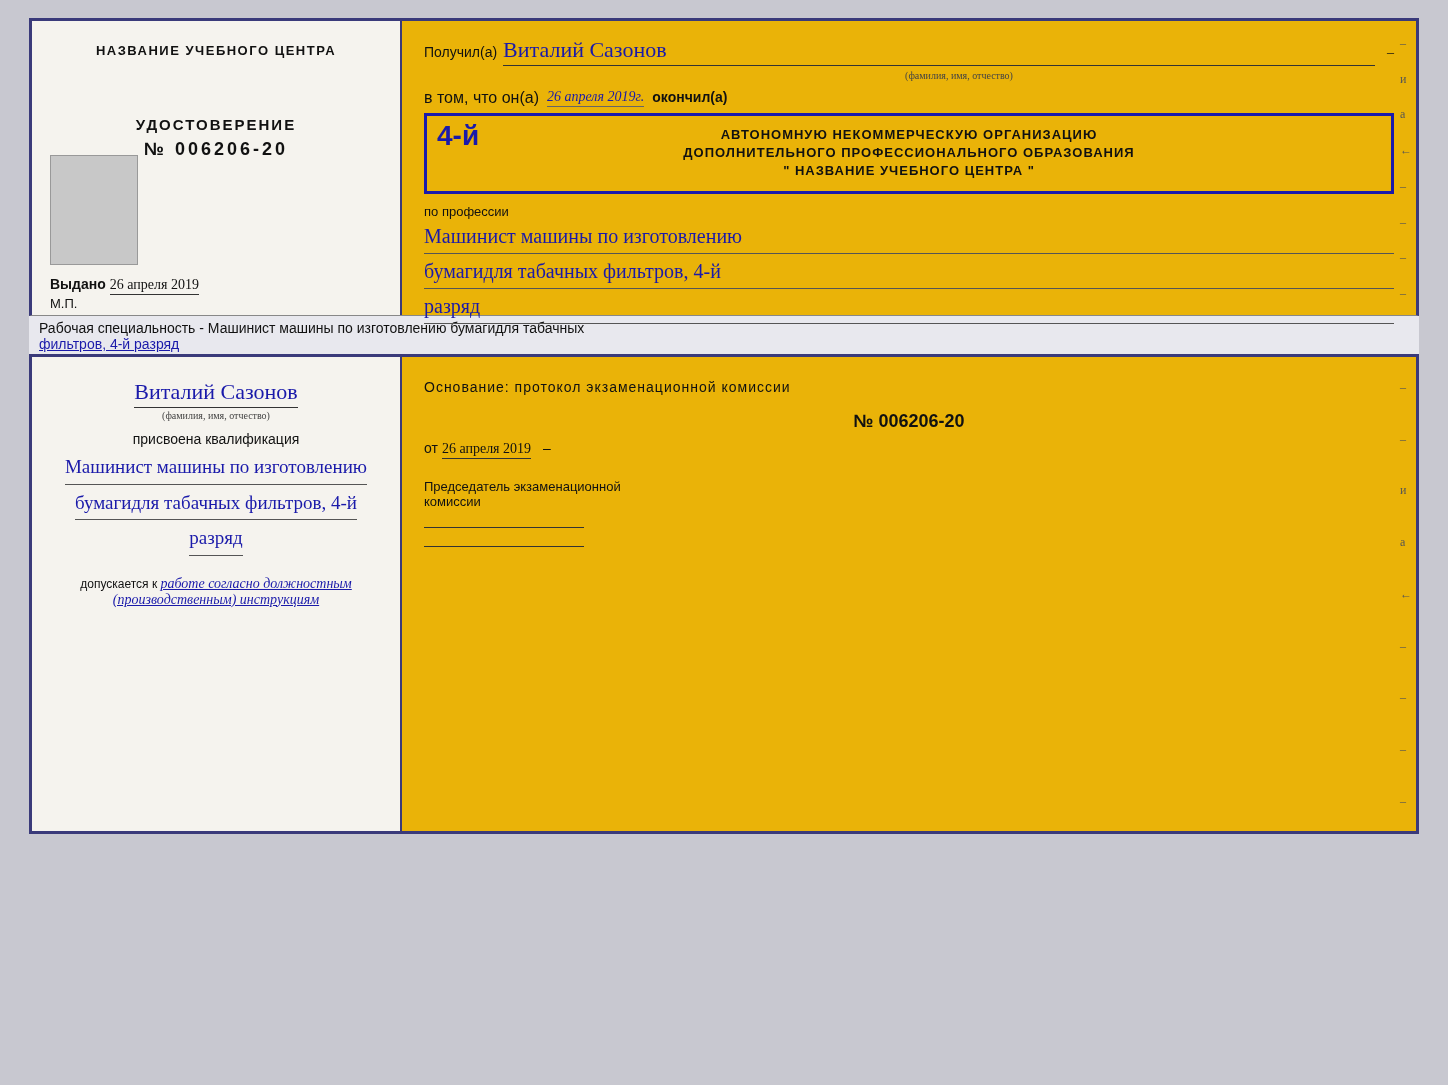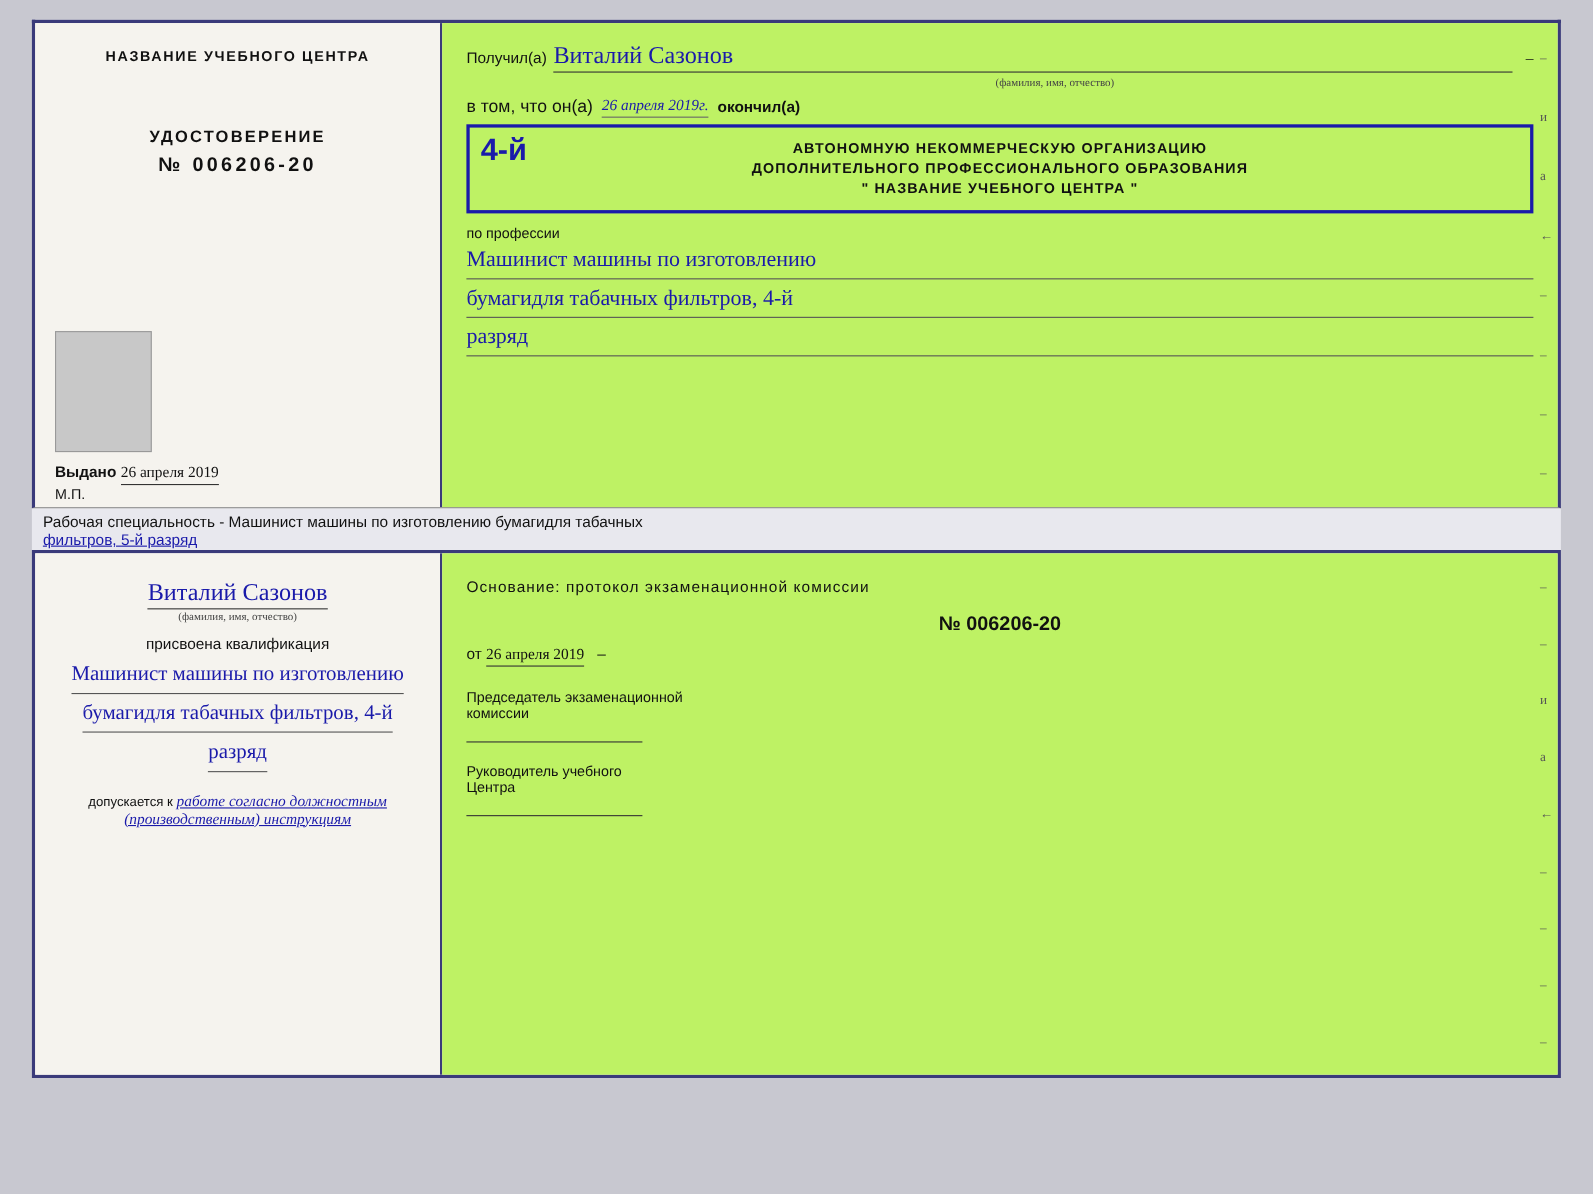--- a/index.html
+++ b/index.html
@@ -19,40 +19,40 @@
       display: flex;
       width: 100%;
       max-width: 1390px;
       background: #f5f3ee;
       border: 3px solid #3a3a7a;
       margin-bottom: 0;
       position: relative;
     }
 
     .top-document {
-      height: 444px;
+      height: 298px;
       border-bottom: 1px solid #888;
     }
 
     .left-panel {
       width: 370px;
       border-right: 2px solid #3a3a7a;
       display: flex;
       flex-direction: column;
       align-items: center;
       padding: 22px 18px 12px 18px;
       position: relative;
       background: #f5f3ee;
     }
 
     .right-panel {
       flex: 1;
       padding: 16px 22px 12px 22px;
       position: relative;
-      background: #bef264;
+      background: #eab308;
     }
 
     
     .center-title {
       font-size: 13px;
       font-weight: bold;
       letter-spacing: 1.5px;
       text-align: center;
       margin-bottom: 18px;
       color: #111;
@@ -425,21 +425,21 @@
       <span class="dash-mark">–</span>
       <span class="dash-mark">–</span>
       <span class="dash-mark">–</span>
       <span class="dash-mark">–</span>
     </div>
   </div>
 </div>
 
 <div class="separator-label">
   <span>Рабочая специальность - Машинист машины по изготовлению бумагидля табачных</span><br>
-  <span class="underline-text">фильтров, 5-й разряд</span>
+  <span class="underline-text">фильтров, 4-й разряд</span>
 </div>
 
 <div class="document-section bottom-document">
 
   <div class="left-panel" style="justify-content:flex-start;padding-top:22px;">
     <span class="person-name-cursive">Виталий  Сазонов</span>
     <span class="fio-sub">(фамилия, имя, отчество)</span>
     <div class="assigned-label">присвоена квалификация</div>
     <span class="qualification-text">Машинист машины по изготовлению</span>
     <span class="qualification-text">бумагидля табачных фильтров, 4-й</span>
@@ -460,24 +460,20 @@
       <span style="font-size:14px;color:#111;margin-left:8px;">–</span>
     </div>
     <div class="signature-block">
       <div class="sig-title">
         <span>Председатель экзаменационной</span><br>
         <span>комиссии</span>
       </div>
       <div class="sig-line"></div>
     </div>
     <div class="signature-block" style="margin-top:16px;">
-      <div class="sig-title">
-        <span>Руководитель учебного</span><br>
-        <span>Центра</span>
-      </div>
       <div class="sig-line"></div>
     </div>
 
     <div class="side-dashes">
       <span class="dash-mark">–</span>
       <span class="dash-mark">–</span>
       <span class="dash-mark">и</span>
       <span class="dash-mark">а</span>
       <span class="dash-mark">←</span>
       <span class="dash-mark">–</span>

